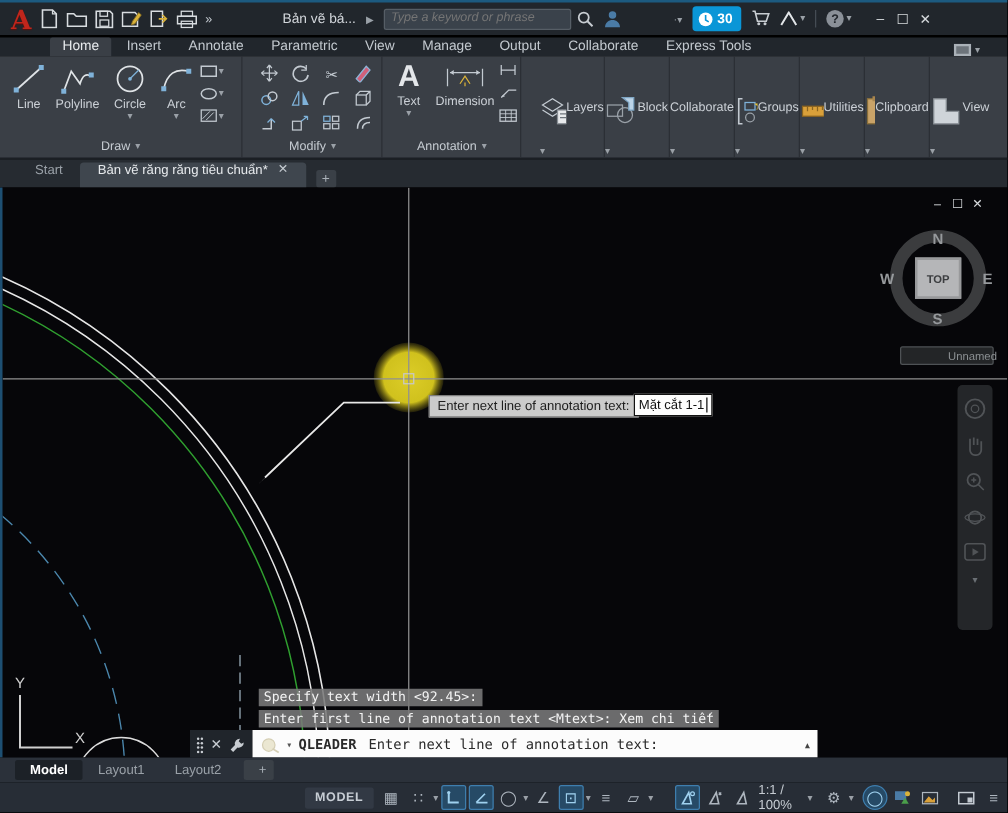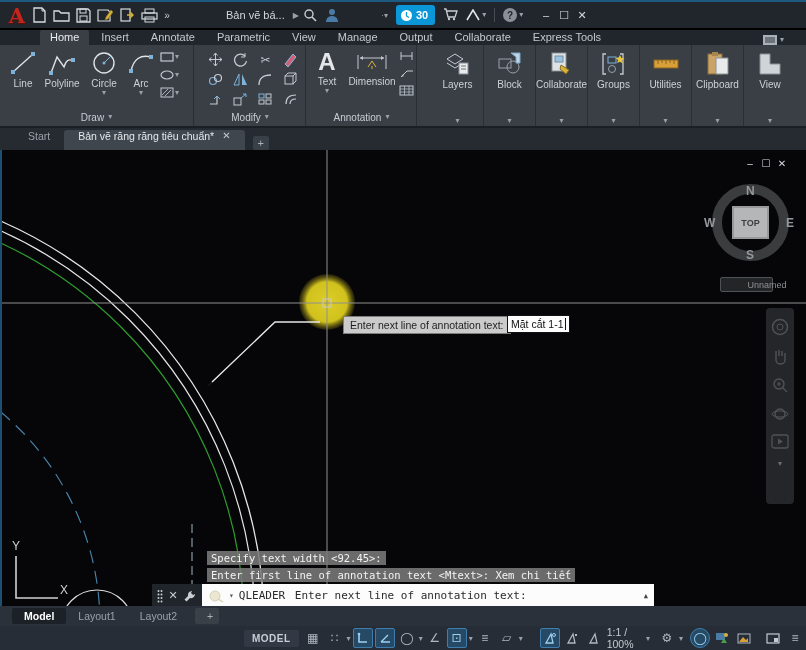--- a/index.html
+++ b/index.html
@@ -22,39 +22,39 @@
   .rtab { padding:1px 10px 2px; font-size:11px; color:#c3c9cf; cursor:default; }
   .rtab.active { background:#3a3f46; color:#e8ebee; border-radius:2px 2px 0 0; }
 
   
   #ribbon { left:0; top:45px; width:806px; height:83px; background:#3a3f46; border-bottom:2px solid #1b1f24; }
   .panel { position:absolute; top:0; height:81px; border-right:1px solid #2b2f35; }
   .panel-footer { position:absolute; left:0; right:0; bottom:2px; height:14px; display:flex; align-items:center; justify-content:center; gap:4px; font-size:10px; color:#c6ccd2; }
   .bigtool { display:flex; flex-direction:column; align-items:center; justify-content:flex-start; gap:1px; padding-top:4px; font-size:10px; color:#ccd1d7; }
   .chev { font-size:8px; color:#9aa0a7; line-height:6px; }
   .mini-ic { width:17px; height:15px; display:flex; align-items:center; justify-content:center; }
-  .pbig { position:absolute; top:0; height:81px; border-right:1px solid #2b2f35; display:flex; flex-direction:column; align-items:center; }
+  .pbig { position:absolute; top:0; height:81px; border-right:1px solid #2b2f35; display:flex; flex-direction:row; align-items:center; }
   .pbig .lbl { font-size:10px; color:#ccd1d7; margin-top:2px; }
   .pbig .foot { position:absolute; bottom:2px; }
 
   
   #filetabs { left:0; top:128px; width:806px; height:22px; background:#262b31; display:flex; align-items:flex-end; }
   .ftab { height:20px; display:flex; align-items:flex-start; padding:0 14px; font-size:10.5px; color:#9aa1a8; }
   .ftab.active { background:#3f464e; color:#e6e9ec; border-radius:3px 3px 0 0; gap:8px; }
   .ftab-close { color:#c3c9cf; font-size:10px; }
   .ftab-plus { width:16px; height:14px; background:#3a4047; border-radius:2px; margin-left:8px; color:#aab1b8; display:flex; align-items:center; justify-content:center; font-size:11px; }
 
   
   #canvas { left:0; top:150px; width:806px; height:456px; background:#060609; border-left:2px solid #1d4f72; overflow:hidden; }
   #geom { position:absolute; left:0; top:0; }
   .wctl { color:#d8dbde; font-size:10px; width:16px; text-align:center; }
   #viewcube-ring { left:710px; top:34px; width:77px; height:77px; border-radius:50%; border:10px solid #3b3c3e; }
   .vc-letter { position:absolute; color:#96999c; font-weight:bold; font-size:12px; }
   #vc-top { left:730px; top:56px; width:37px; height:33px; background:#b5b6b8; border:2px solid #98999b; display:flex; align-items:center; justify-content:center; color:#3c3e40; font-weight:bold; font-size:9px; }
-  #viewport-pill { left:718px; top:127px; width:53px; height:15px; background:#232527; border:1px solid #4e5255; border-radius:2px; display:flex; align-items:center; justify-content:center; gap:3px; color:#8d9194; font-size:9px;padding-left:44px; }
+  #viewport-pill { left:718px; top:127px; width:75px; height:15px; background:#232527; border:1px solid #4e5255; border-radius:2px; display:flex; align-items:center; justify-content:center; gap:3px; color:#8d9194; font-size:9px;padding-left:44px; }
   #navbar { left:764px; top:158px; width:28px; height:196px; background:rgba(62,65,68,0.55); border-radius:4px; display:flex; flex-direction:column; align-items:center; gap:11px; padding-top:10px; }
   #navbar svg { opacity:0.55; }
   .tip { background:#cbcbcb; border:1px solid #7d7d7d; color:#1e1e1e; font-size:10.5px; padding:2px 6px; white-space:pre; }
   #dyninput { background:#fdfdfd; border:1px solid #111; color:#111; font-size:10.5px; padding:2px 3px; display:flex; align-items:center; }
   .caret { display:inline-block; width:1.5px; height:12px; background:#111; margin-left:1px; }
   .hist { position:absolute; background:rgba(122,122,122,0.88); color:#f3f3f3; font-family:"DejaVu Sans Mono",monospace; font-size:10.5px; padding:0 4px; height:14px; line-height:14px; white-space:pre; }
   #cmdbar { left:150px; top:434px; width:502px; height:23px; display:flex; }
   #cmd-grip { width:50px; background:#20252b; display:flex; align-items:center; justify-content:space-evenly; color:#c8cdd2; }
   #cmd-field { flex:1; background:#fcfcfc; display:flex; align-items:center; gap:5px; padding:0 6px; font-family:"DejaVu Sans Mono",monospace; font-size:11px; color:#2a2a2a; }
   #ucs text { fill:#d0d0d0; font-family:"Liberation Sans",sans-serif; font-size:12px; }
@@ -117,20 +117,23 @@
         <rect x="4" y="9" width="9" height="5" fill="none" stroke="#d8dce0"></rect>
       </svg>
   </div>
   <div class="qat-icon" style="width:14px">
       <span style="color:#c3c9cf;font-size:10px">»</span>
     </div>
 
   <span style="margin-left:52px;color:#d2d6db;font-size:11px">Bản vẽ bá...</span>
   <span style="margin-left:8px;color:#9aa1a8;font-size:8px">▶</span>
 
+  <div id="search-box" style="margin-left:8px">
+    <input placeholder="Type a keyword or phrase" style="">
+  </div>
   <div class="qat-icon">
     <svg width="14" height="14">
         <circle cx="6" cy="6" r="4" fill="none" stroke="#c8cdd2" stroke-width="1.4"></circle>
         <path d="M9 9l4 4" stroke="#c8cdd2" stroke-width="1.6"></path>
       </svg>
   </div>
   <div class="qat-icon">
     <svg width="14" height="14">
         <circle cx="7" cy="4" r="3" fill="#4a7ba6"></circle>
         <path d="M1 14c0-4 3-6 6-6s6 2 6 6z" fill="#4a7ba6"></path>
@@ -528,21 +531,21 @@
       <svg width="14" height="14">
           <path d="M9 2a4 4 0 0 0-4 5L1.5 10.5l2 2L7 9a4 4 0 0 0 5-4l-2 1-2-2z" fill="#c8cdd2"></path>
         </svg>
     </div>
     <div id="cmd-field">
       <svg width="16" height="14" style="opacity:0.45">
           <circle cx="7" cy="7" r="5" fill="#d8cfa0" stroke="#a89a60"></circle>
           <path d="M10 10l5 3" stroke="#a89a60" stroke-width="1.4"></path>
         </svg>
       <span class="chev" style="color:#555">▾</span>
-      <span style="font-weight:normal;white-space:pre">QLEADER</span>
+      <span style="font-weight:bold;white-space:pre">QLEADER</span>
       <span style="white-space:pre;margin-left:-2px"> Enter next line of annotation text:</span>
       <span style="margin-left:auto;font-size:7px;color:#444">▲</span>
     </div>
   </div>
 </div>
 
 <div id="layoutrow" class="abs">
   <div class="ltab active">Model</div>
   <div class="ltab">Layout1</div>
   <div class="ltab">Layout2</div>

